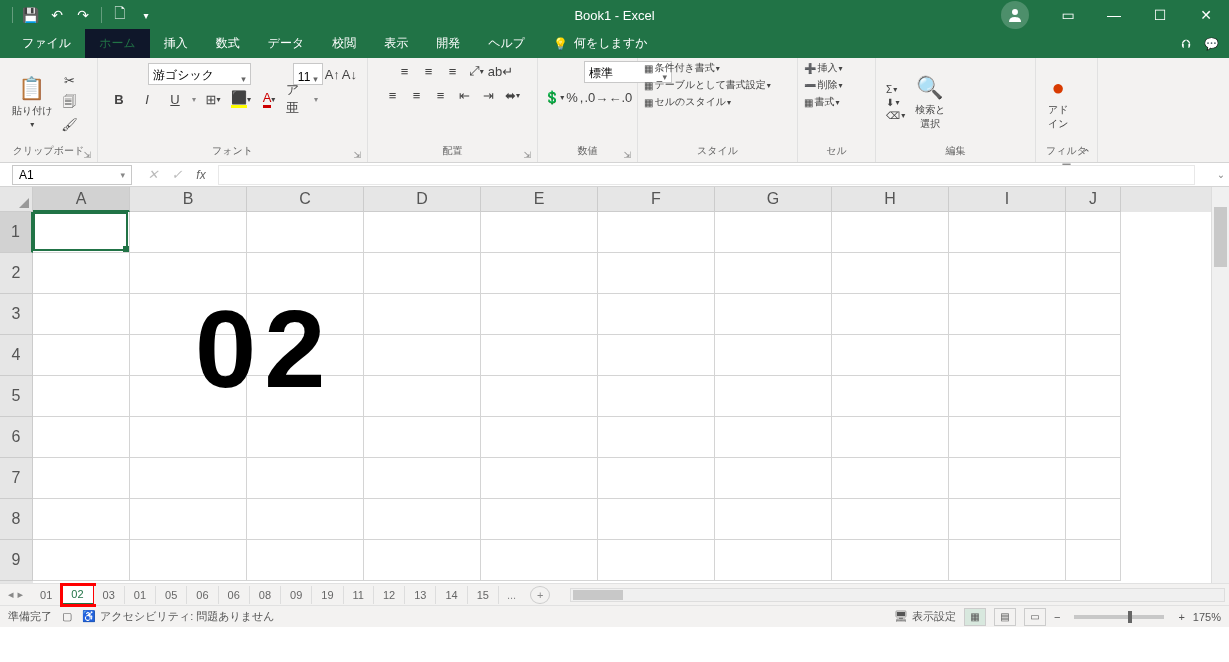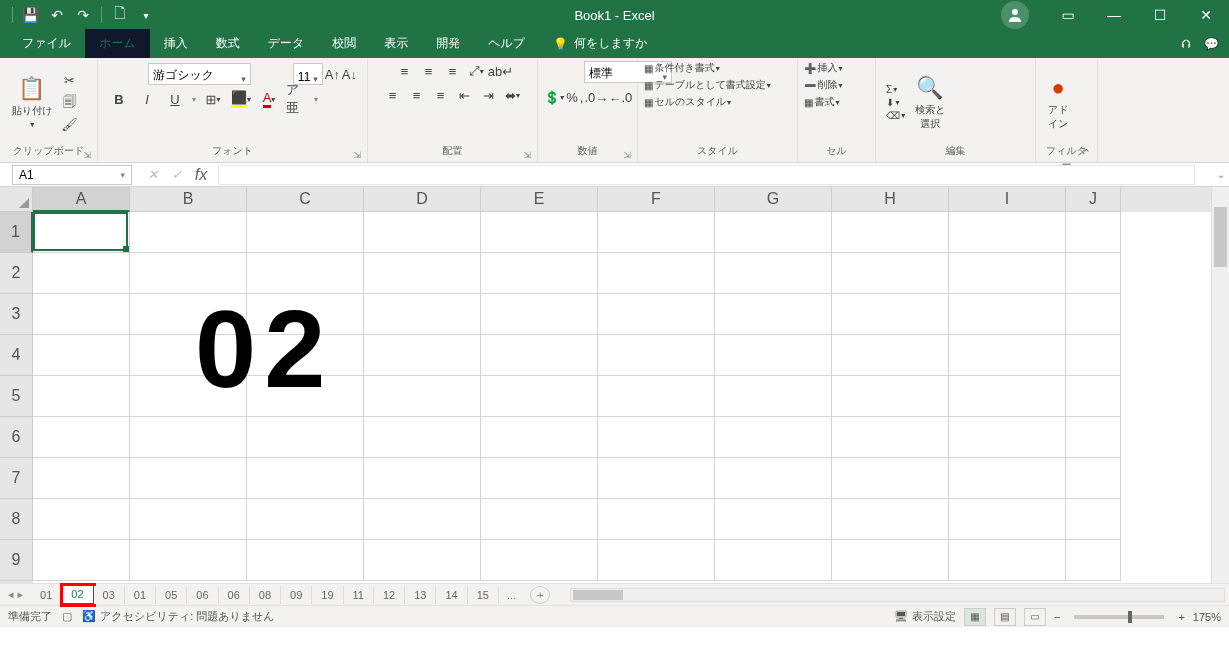--- a/index.html
+++ b/index.html
@@ -36,21 +36,21 @@
 .row { display: flex; align-items: center; gap: 2px; }
 .col { display: flex; flex-direction: column; gap: 2px; }
 .hline { display: flex; gap: 1px; font-size: 10px; color: #444; align-items: center; cursor: pointer; }
 
 
 .fbar { height: 24px; border-bottom: 1px solid #d4d4d4; display: flex; align-items: center; background: #fff; }
 .namebox { width: 120px; border: 1px solid #c8c8c8; height: 20px; margin: 0 4px 0 12px; display: flex; align-items: center; padding: 0 6px; font-size: 12px; }
 .namebox .arrow { margin-left: auto; font-size: 9px; color: #888; }
 .fbar-btns { display: flex; gap: 2px; padding: 0 6px; color: #bbb; }
 .fbar-btn { width: 22px; height: 20px; display: flex; align-items: center; justify-content: center; font-style: italic; font-size: 13px; }
-.fx { color: #666; font-size: 16px; }
+.fx { color: #666; font-size: 12px; }
 .fbar-input { flex: 1; height: 20px; border: 1px solid #e8e8e8; margin-right: 18px; background: #fff; }
 .fbar-expand { width: 16px; color: #888; font-size: 10px; text-align: center; }
 
 
 .gridwrap { position: relative; height: 396px; background: #fff; overflow: hidden; }
 .selectall { position: absolute; left: 0; top: 0; width: 33px; height: 25px; background: #e6e6e6; border-right: 1px solid #ccc; border-bottom: 1px solid #ccc; }
 .selectall::after { content: ""; position: absolute; right: 3px; bottom: 3px; border: 5px solid transparent; border-right-color: #999; border-bottom-color: #999; }
 .colheads { position: absolute; left: 33px; top: 0; right: 18px; height: 25px; display: flex; background: #e6e6e6; }
 .colhead { border-right: 1px solid #ccc; border-bottom: 1px solid #ccc; display: flex; align-items: center; justify-content: center; font-size: 16px; color: #555; }
 .colhead.sel { background: #d2d2d2; border-bottom: 2px solid #217346; }

